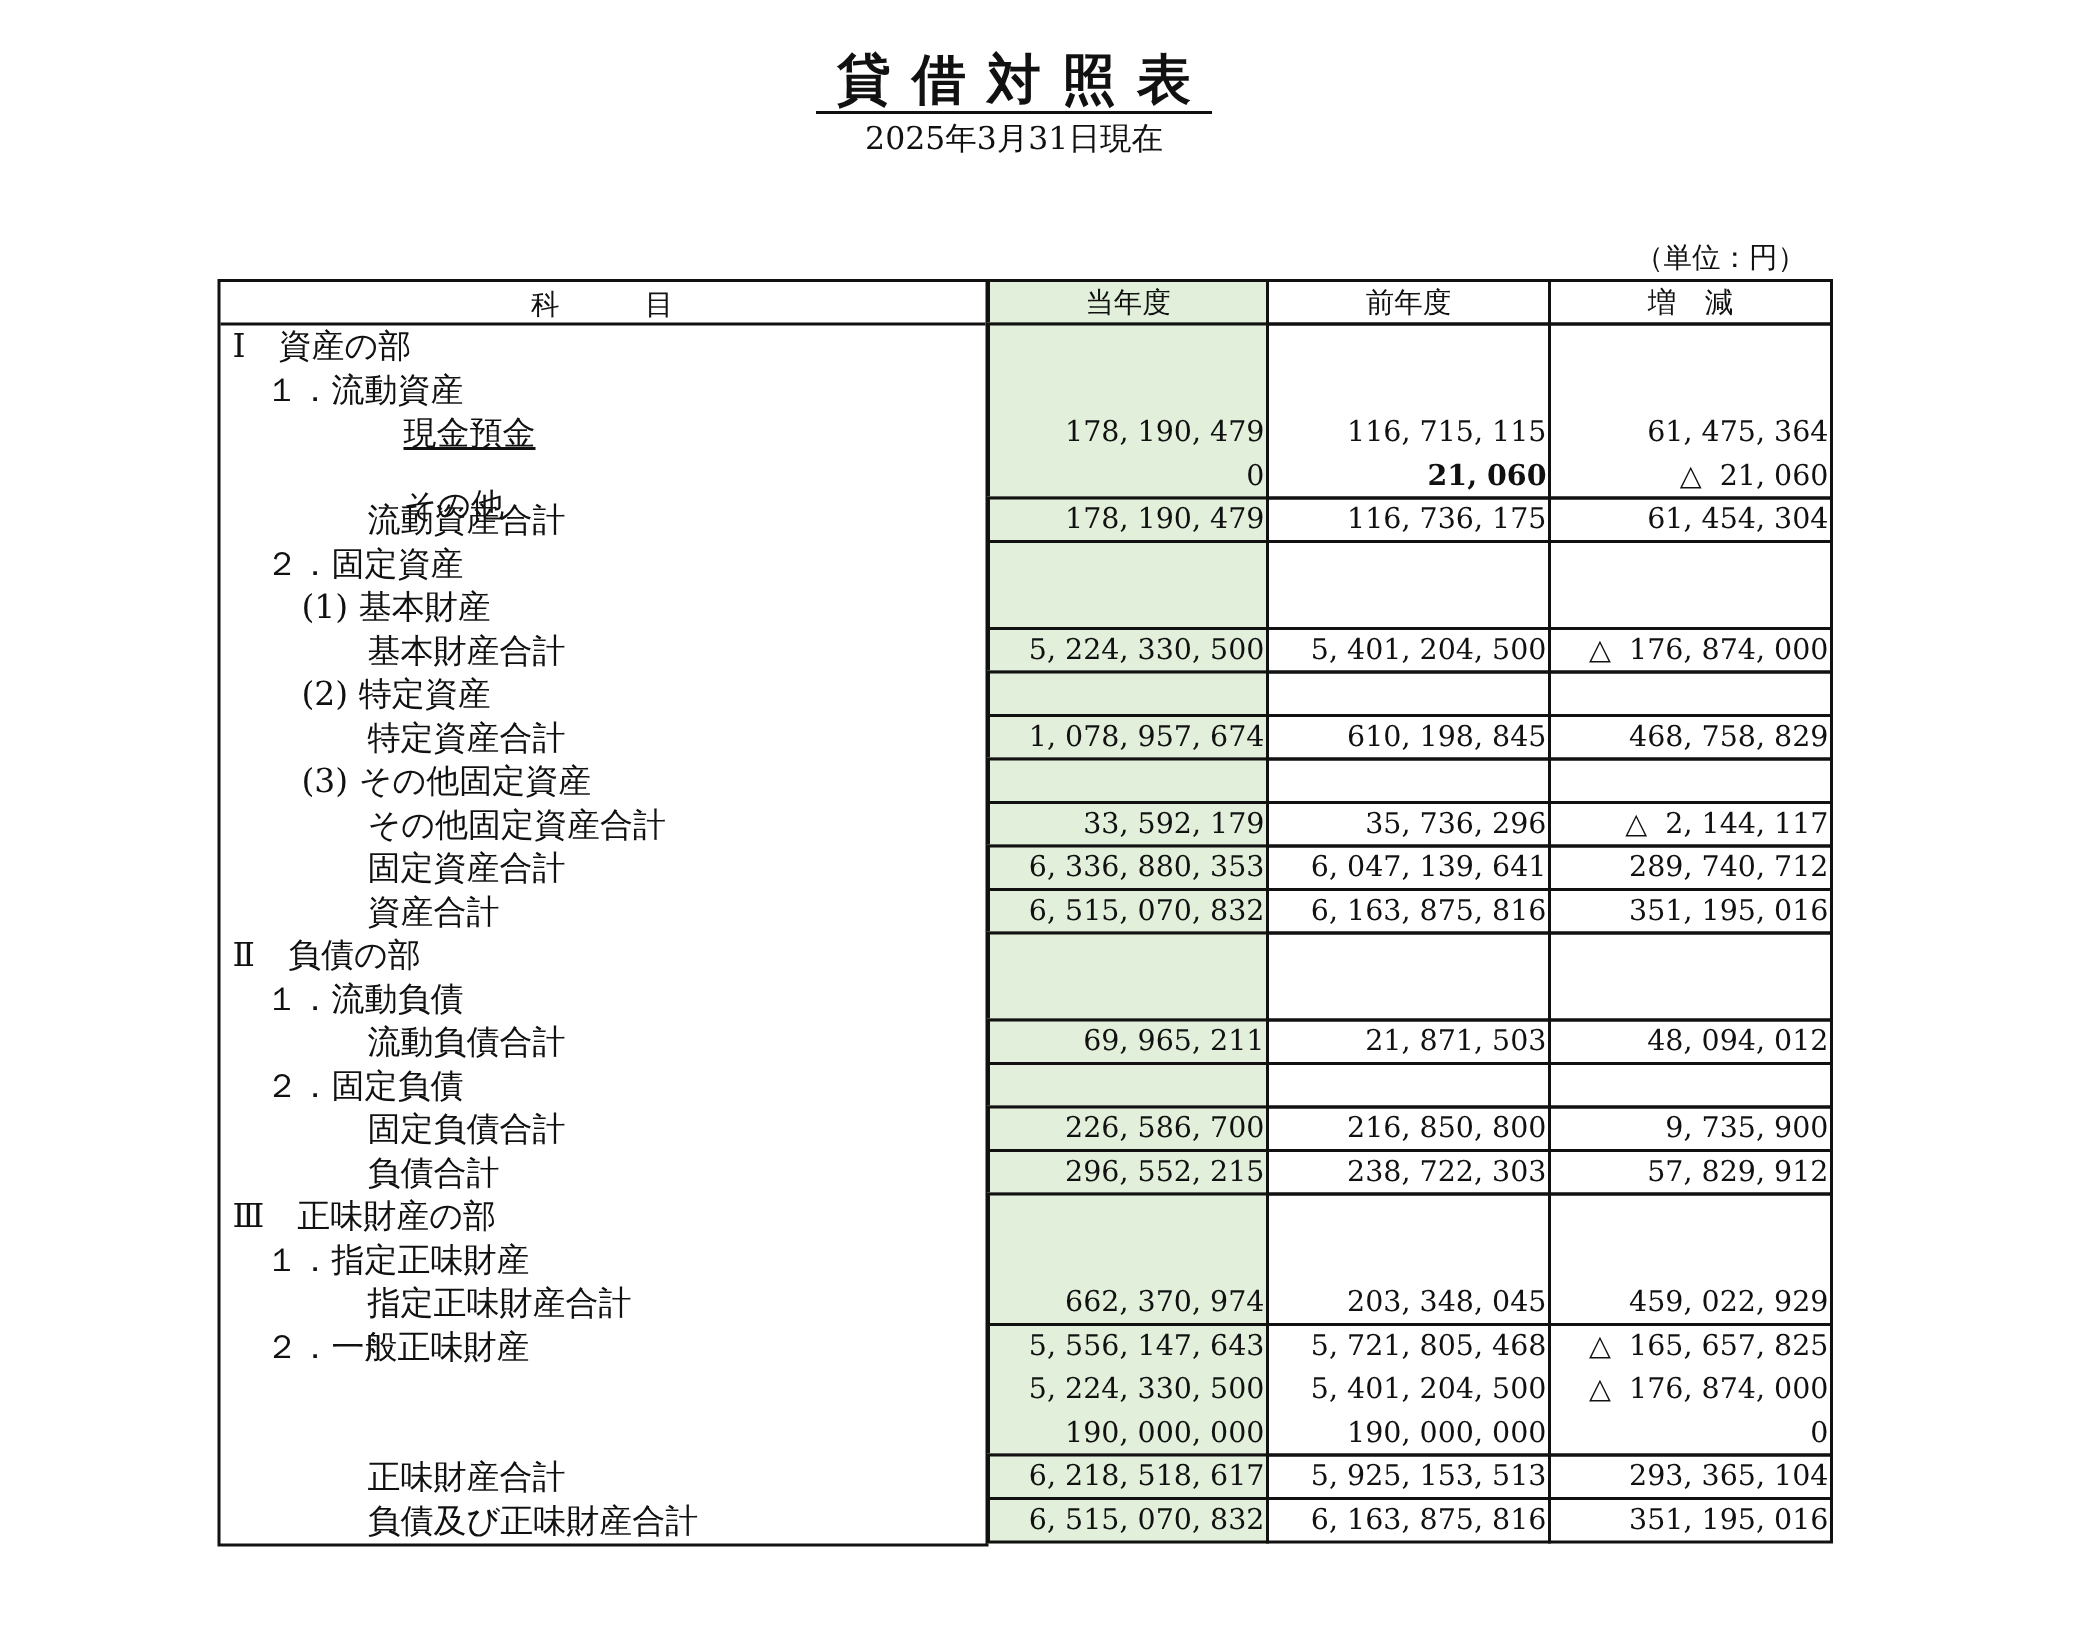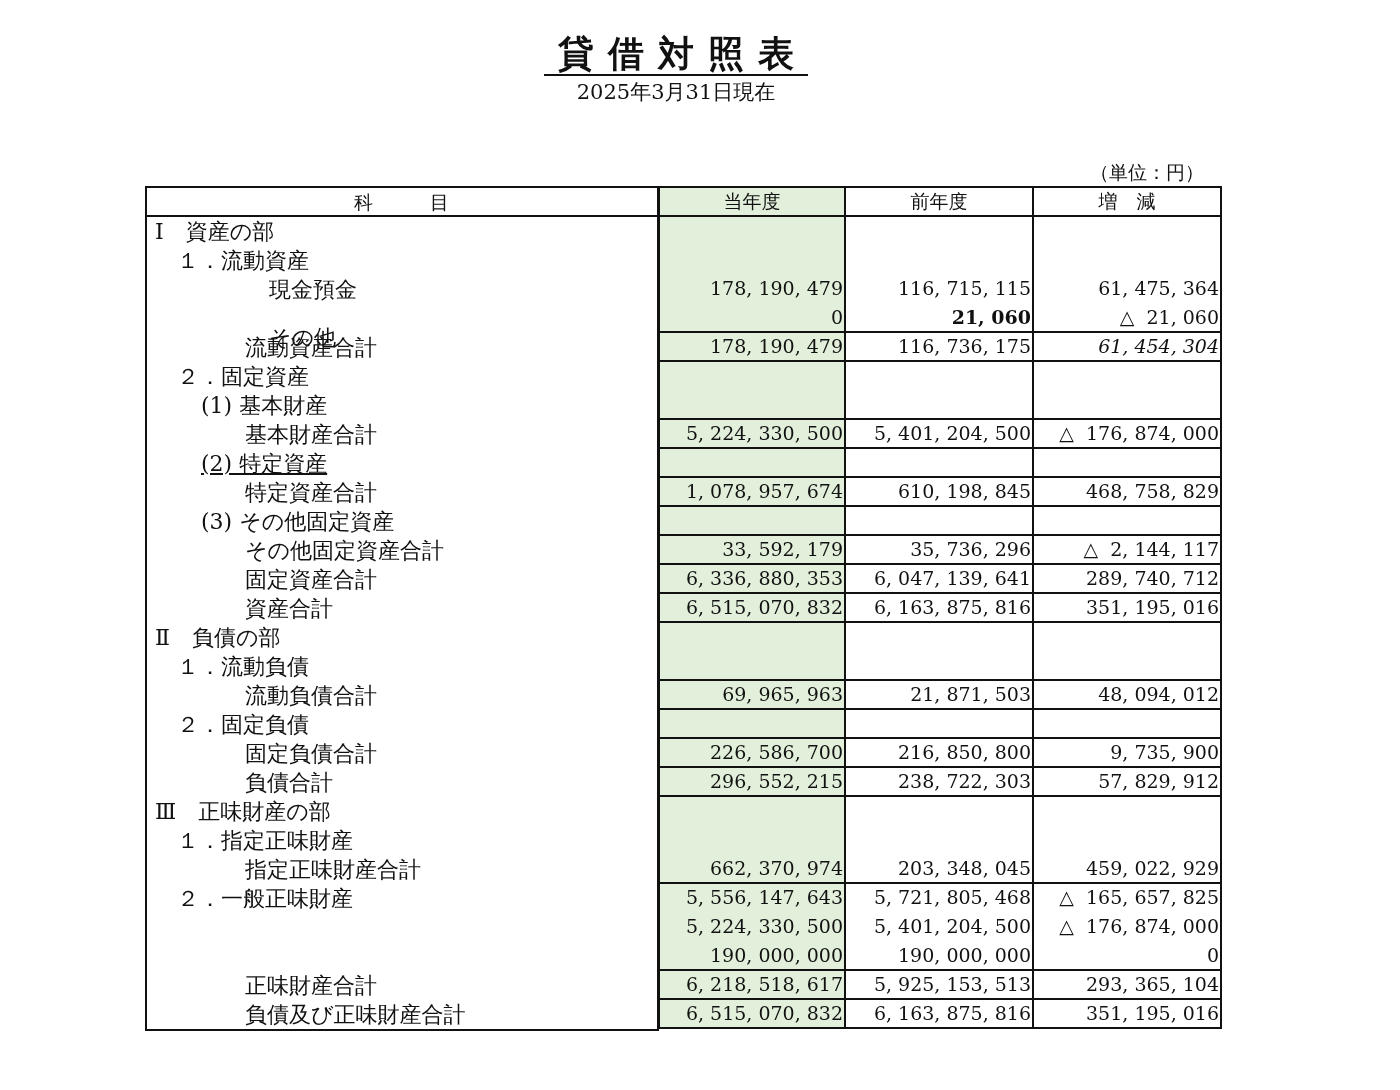--- a/index.html
+++ b/index.html
@@ -119,27 +119,27 @@
 <div class="subtitle">2025年3月31日現在</div>
 <div class="unit">（単位：円）</div>
 
 <div class="sheet" id="sheet">
 
   <div class="labelcol" id="labelcol">
     <div class="hline"></div>
     <div class="hdr" style="left:0;width:509px;">科　　　目</div>
   <div class="lrow" style="top: 29px; left: 8px;">Ⅰ　資産の部</div>
       <div class="lrow" style="top: 58px; left: 30px;">１．流動資産</div>
-      <div class="lrow" style="top: 87px; left: 122px;">現金預金</div>
+      <div class="lrow" style="top: 87px; left: 122px; text-decoration: underline;">現金預金</div>
       <div class="lrow" style="top: 116px; left: 122px; margin-top: 19px;">その他</div>
       <div class="lrow" style="top: 145px; left: 98px;">流動資産合計</div>
       <div class="lrow" style="top: 174px; left: 30px;">２．固定資産</div>
       <div class="lrow" style="top: 203px; left: 54px;">(1)  基本財産</div>
       <div class="lrow" style="top: 232px; left: 98px;">基本財産合計</div>
-      <div class="lrow" style="top: 261px; left: 54px; text-decoration: underline;">(2)  特定資産</div>
+      <div class="lrow" style="top: 261px; left: 54px;">(2)  特定資産</div>
       <div class="lrow" style="top: 290px; left: 98px;">特定資産合計</div>
       <div class="lrow" style="top: 319px; left: 54px;">(3)  その他固定資産</div>
       <div class="lrow" style="top: 348px; left: 98px;">その他固定資産合計</div>
       <div class="lrow" style="top: 377px; left: 98px;">固定資産合計</div>
       <div class="lrow" style="top: 406px; left: 98px;">資産合計</div>
       <div class="lrow" style="top: 435px; left: 8px;">Ⅱ　負債の部</div>
       <div class="lrow" style="top: 464px; left: 30px;">１．流動負債</div>
       <div class="lrow" style="top: 493px; left: 98px;">流動負債合計</div>
       <div class="lrow" style="top: 522px; left: 30px;">２．固定負債</div>
       <div class="lrow" style="top: 551px; left: 98px;">固定負債合計</div>
@@ -183,21 +183,21 @@
       <div class="num" style="top: 204px;"></div>
       <div class="num" style="top: 233px;">5, 224, 330, 500</div>
       <div class="num" style="top: 262px;"></div>
       <div class="num" style="top: 291px;">1, 078, 957, 674</div>
       <div class="num" style="top: 320px;"></div>
       <div class="num" style="top: 349px;">33, 592, 179</div>
       <div class="num" style="top: 378px;">6, 336, 880, 353</div>
       <div class="num" style="top: 407px;">6, 515, 070, 832</div>
       <div class="num" style="top: 436px;"></div>
       <div class="num" style="top: 465px;"></div>
-      <div class="num" style="top: 494px;">69, 965, 963</div>
+      <div class="num" style="top: 494px;">69, 965, 211</div>
       <div class="num" style="top: 523px;"></div>
       <div class="num" style="top: 552px;">226, 586, 700</div>
       <div class="num" style="top: 581px;">296, 552, 215</div>
       <div class="num" style="top: 610px;"></div>
       <div class="num" style="top: 639px;"></div>
       <div class="num" style="top: 668px;">662, 370, 974</div>
       <div class="num" style="top: 697px;">5, 556, 147, 643</div>
       <div class="num" style="top: 726px;">5, 224, 330, 500</div>
       <div class="num" style="top: 755px;">190, 000, 000</div>
       <div class="num" style="top: 784px;">6, 218, 518, 617</div>
@@ -273,21 +273,21 @@
       <div class="cell" style="top: 551px; height: 31px;"></div>
       <div class="cell" style="top: 580px; height: 31px;"></div>
       <div class="cell" style="top: 609px; height: 89px;"></div>
       <div class="cell" style="top: 696px; height: 89px;"></div>
       <div class="cell" style="top: 783px; height: 31px;"></div>
       <div class="cell" style="top: 812px; height: 31px;"></div>
       <div class="num" style="top: 30px;"></div>
       <div class="num" style="top: 59px;"></div>
       <div class="num" style="top: 88px;">61, 475, 364</div>
       <div class="num" style="top: 117px;">△  21, 060</div>
-      <div class="num" style="top: 146px; font-style: italic;">61, 454, 304</div>
+      <div class="num" style="top: 146px;">61, 454, 304</div>
       <div class="num" style="top: 175px;"></div>
       <div class="num" style="top: 204px;"></div>
       <div class="num" style="top: 233px;">△  176, 874, 000</div>
       <div class="num" style="top: 262px;"></div>
       <div class="num" style="top: 291px;">468, 758, 829</div>
       <div class="num" style="top: 320px;"></div>
       <div class="num" style="top: 349px;">△  2, 144, 117</div>
       <div class="num" style="top: 378px;">289, 740, 712</div>
       <div class="num" style="top: 407px;">351, 195, 016</div>
       <div class="num" style="top: 436px;"></div>

